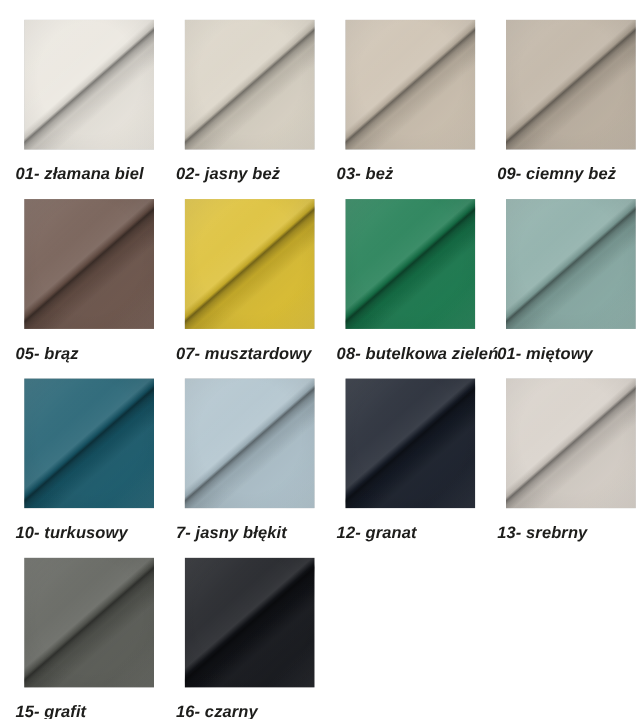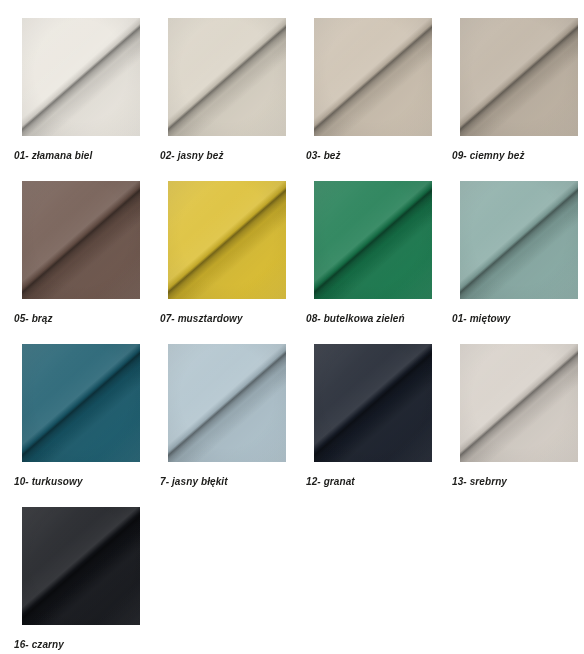--- a/index.html
+++ b/index.html
@@ -74,21 +74,21 @@
   
   .chip-vignette{
     position:absolute;inset:0;
     background:radial-gradient(ellipse at 50% 45%,
       rgba(0,0,0,0) 55%, rgba(0,0,0,0.07) 100%);
   }
   .swatch-label{
     position:absolute;
     left:14px;
     top:150px;
-    font-size:10px;
+    font-size:15px;
     font-style:italic;
     font-weight:600;
     color:#1d1d1b;
     letter-spacing:0.1px;
     white-space:nowrap;
     text-align:right;
   }
 </style>
 </head>
 <body>
@@ -209,20 +209,30 @@
         <div class="chip-base" style="background: rgb(214, 207, 199);"></div>
         <div class="chip-shade"></div>
         <div class="chip-crease2"></div>
         <div class="chip-crease"></div>
         <div class="chip-vignette"></div>
       </div>
       <div class="swatch-label">13- srebrny</div>
     </div>
     <div class="swatch-cell">
       <div class="swatch-chip">
+        <div class="chip-base" style="background: rgb(88, 90, 84);"></div>
+        <div class="chip-shade"></div>
+        <div class="chip-crease2"></div>
+        <div class="chip-crease"></div>
+        <div class="chip-vignette"></div>
+      </div>
+      <div class="swatch-label">15- grafit</div>
+    </div>
+    <div class="swatch-cell">
+      <div class="swatch-chip">
         <div class="chip-base" style="background: rgb(17, 19, 24);"></div>
         <div class="chip-shade"></div>
         <div class="chip-crease2"></div>
         <div class="chip-crease"></div>
         <div class="chip-vignette"></div>
       </div>
       <div class="swatch-label">16- czarny</div>
     </div>
   </div>
 

